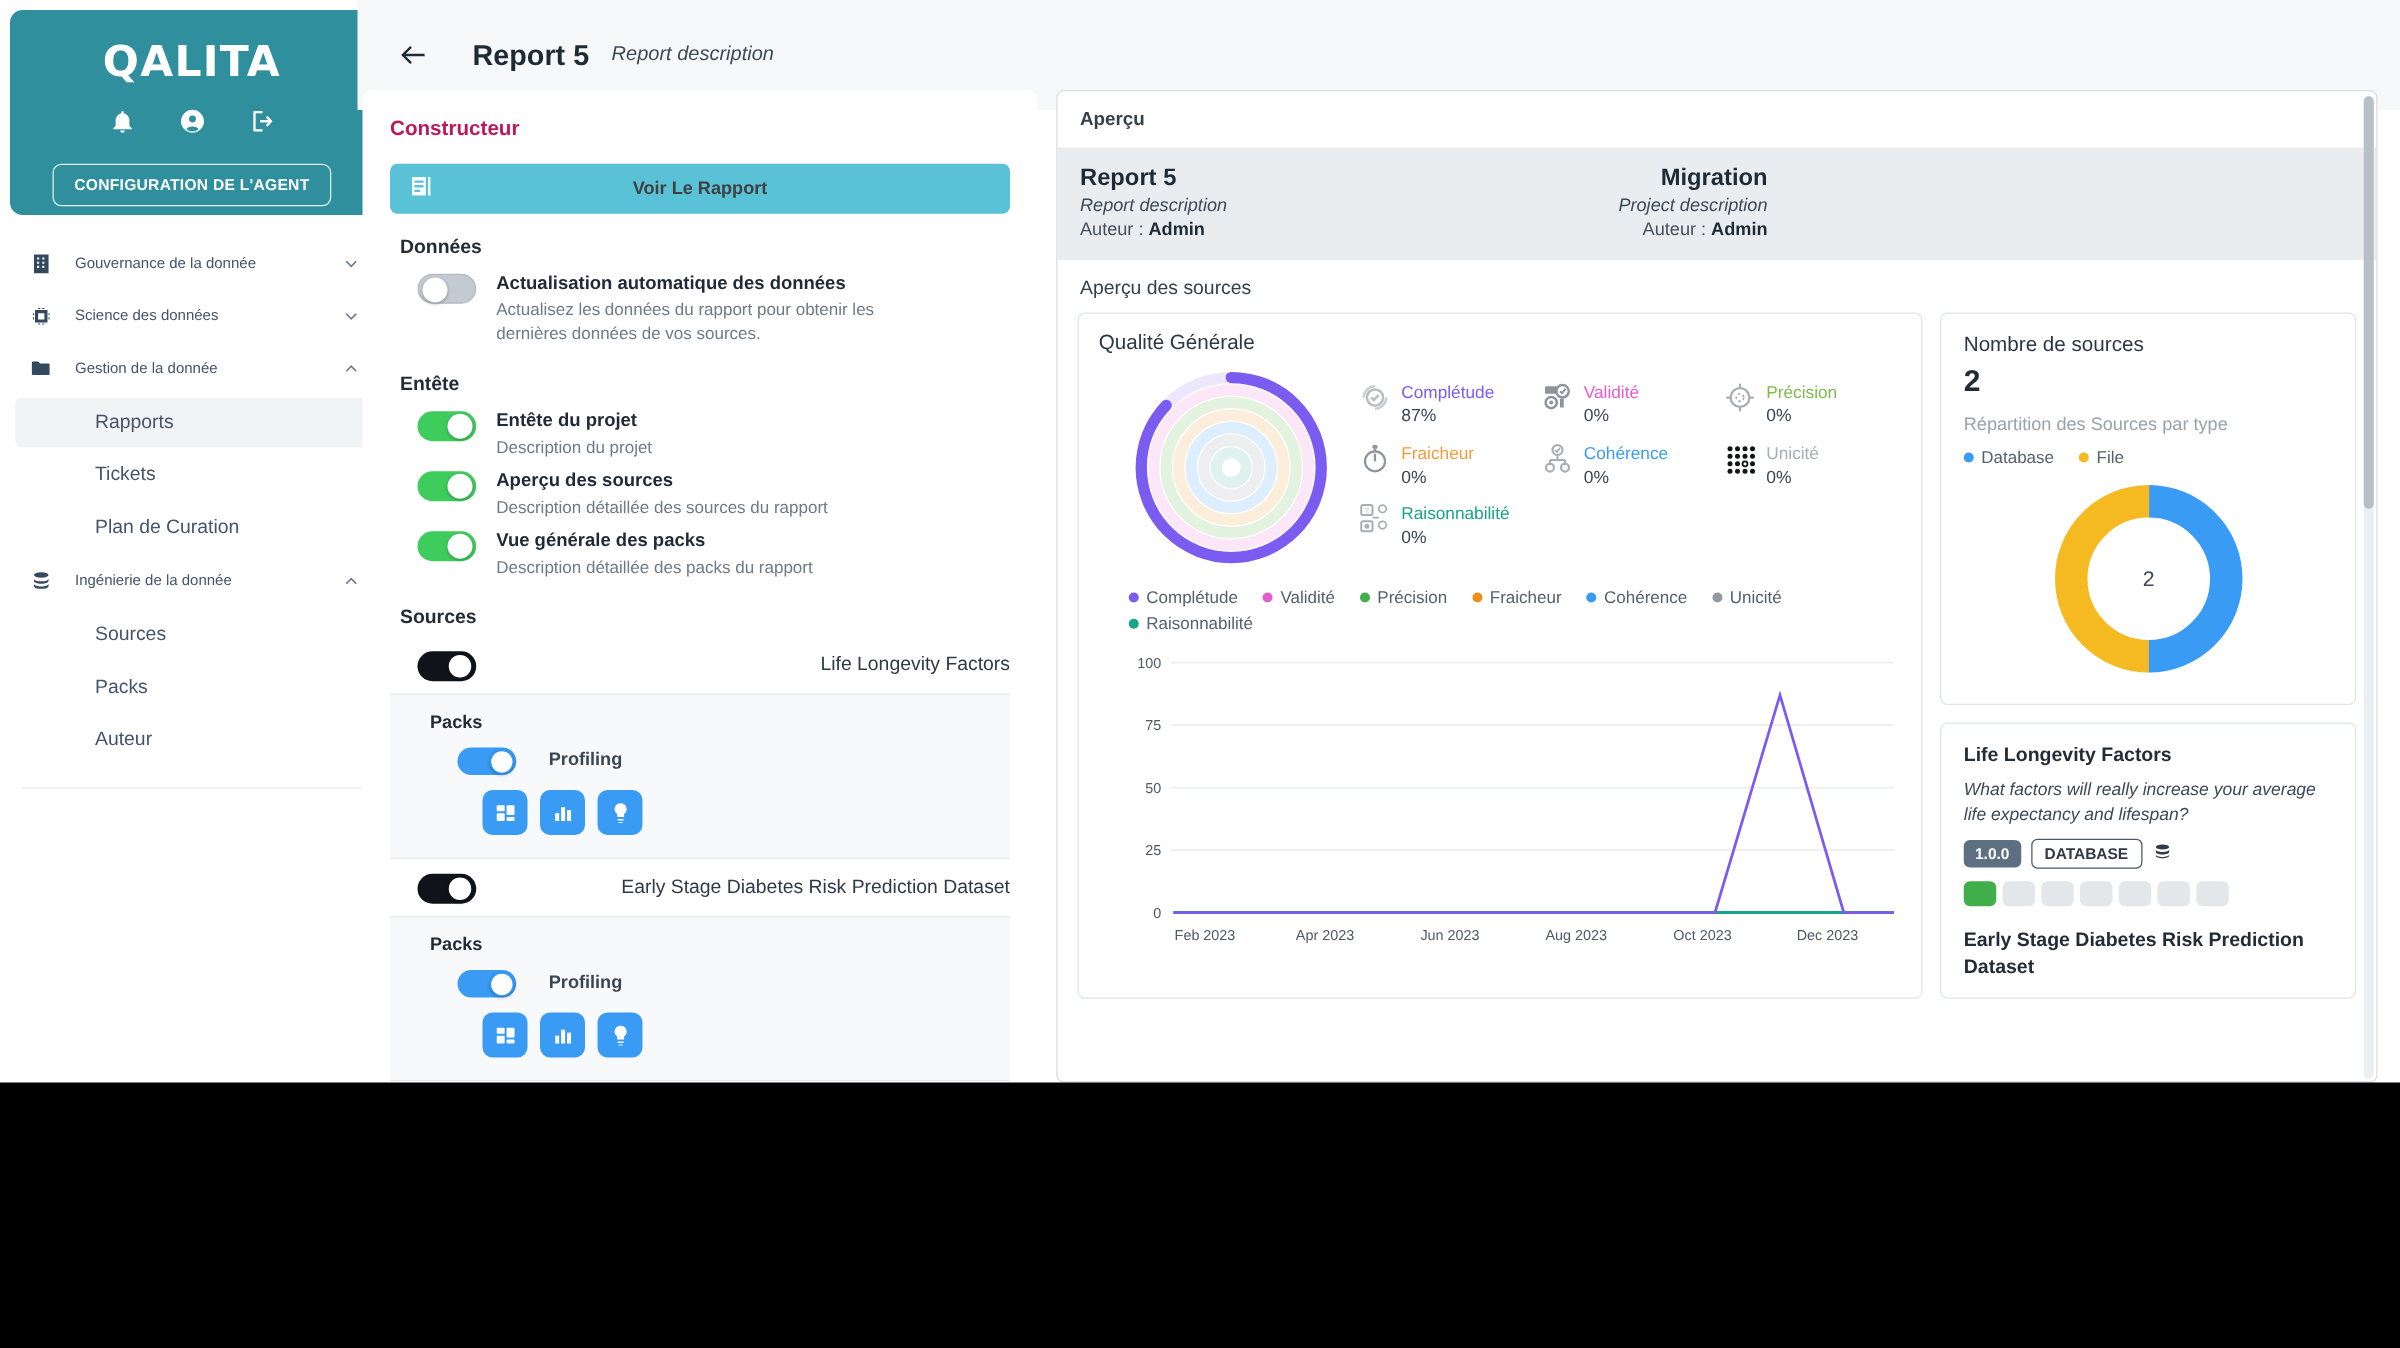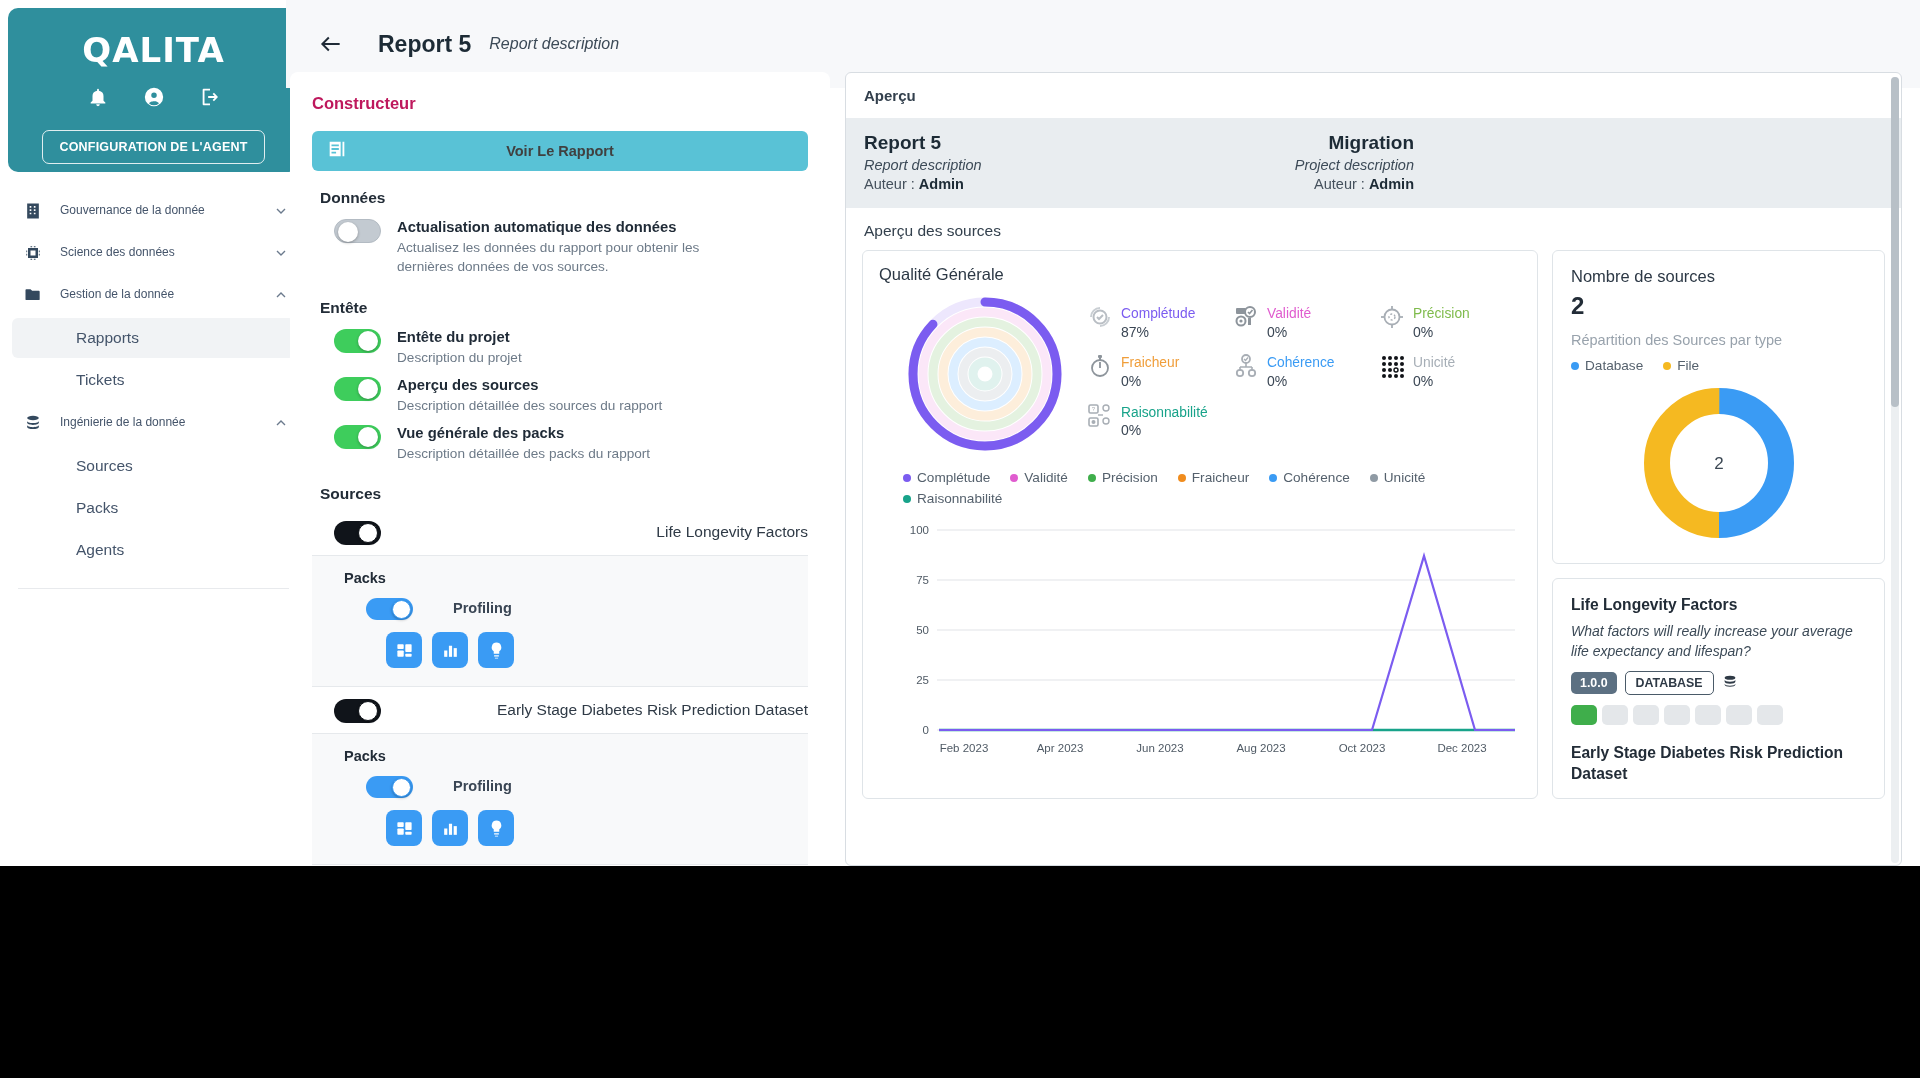--- a/index.html
+++ b/index.html
@@ -93,21 +93,21 @@
   .tg.on-black { background:#10141a; }
   .tg.on-black .knob { right:3px; border:1px solid #10141a; }
   .tg.on-blue { width:42px; height:22px; background:#3a9bf4; }
   .tg.on-blue .knob { right:2px; width:19px; height:19px; top:1.5px; border:1px solid #3a9bf4; }
 
   .src-row { display:flex; align-items:center; padding:10px 0 10px 22px; }
   .src-row .name { margin-left:auto; font-size:15.5px; color:#2f3a46; }
   .packs-box { background:#f8f9fa; border-top:1px solid #e6e9ec;
     border-bottom:1px solid #e6e9ec; padding:14px 0 18px 32px; }
   .packs-title { font-size:14.5px; font-weight:700; color:#222c37; margin-bottom:10px; }
-  .pack-row { display:flex; align-items:center; gap:40px; padding-left:22px; }
+  .pack-row { display:flex; align-items:center; gap:26px; padding-left:22px; }
   .pack-name { font-size:14.5px; font-weight:700; color:#3a4654; }
   .pack-icons { display:flex; gap:10px; margin:12px 0 0 42px; }
   .pack-ico { width:36px; height:36px; border-radius:8px; background:#3a9bf4;
     display:flex; align-items:center; justify-content:center; cursor:pointer; }
   .pack-ico svg { width:19px; height:19px; fill:#fff; }
 
   
   .preview {
     position:absolute; left:845px; top:72px; width:1057px; height:794px;
     background:#ffffff; border:1px solid #d8dde2; border-radius:6px; overflow:hidden;
@@ -235,36 +235,37 @@
               <path d="M3 6a1 1 0 0 1 1-1h5l2 2h8a1 1 0 0 1 1 1v9a1 1 0 0 1-1 1H4a1 1 0 0 1-1-1V6z"></path>
             </svg>
           </span>
         <span class="lbl">Gestion de la donnée</span>
         <span class="chev"><svg viewBox="0 0 24 24">
               <polyline points="6 15 12 9 18 15"></polyline>
             </svg></span>
       </div>
       <div class="nav-sub active">Rapports</div>
       <div class="nav-sub">Tickets</div>
+      <div class="nav-sub">Plan de Curation</div>
 
       <div class="nav-group">
         <span class="ico">
             <svg viewBox="0 0 24 24">
               <ellipse cx="12" cy="6" rx="7" ry="2.6"></ellipse>
               <path d="M5 9.5c0 1.4 3.1 2.6 7 2.6s7-1.2 7-2.6v2.2c0 1.4-3.1 2.6-7 2.6s-7-1.2-7-2.6V9.5zm0 5c0 1.4 3.1 2.6 7 2.6s7-1.2 7-2.6v2.2c0 1.4-3.1 2.6-7 2.6s-7-1.2-7-2.6v-2.2z"></path>
             </svg>
           </span>
         <span class="lbl">Ingénierie de la donnée</span>
         <span class="chev"><svg viewBox="0 0 24 24">
               <polyline points="6 15 12 9 18 15"></polyline>
             </svg></span>
       </div>
       <div class="nav-sub">Sources</div>
       <div class="nav-sub">Packs</div>
-      <div class="nav-sub">Agents</div>
+      <div class="nav-sub">Auteur</div>
       <div class="nav-divider"></div>
     </div>
   </div>
 
   <div class="topbar">
     <div class="back-arrow">
       <svg viewBox="0 0 24 24">
           <line x1="20" y1="12" x2="4" y2="12"></line>
           <polyline points="10 6 4 12 10 18"></polyline>
         </svg>

